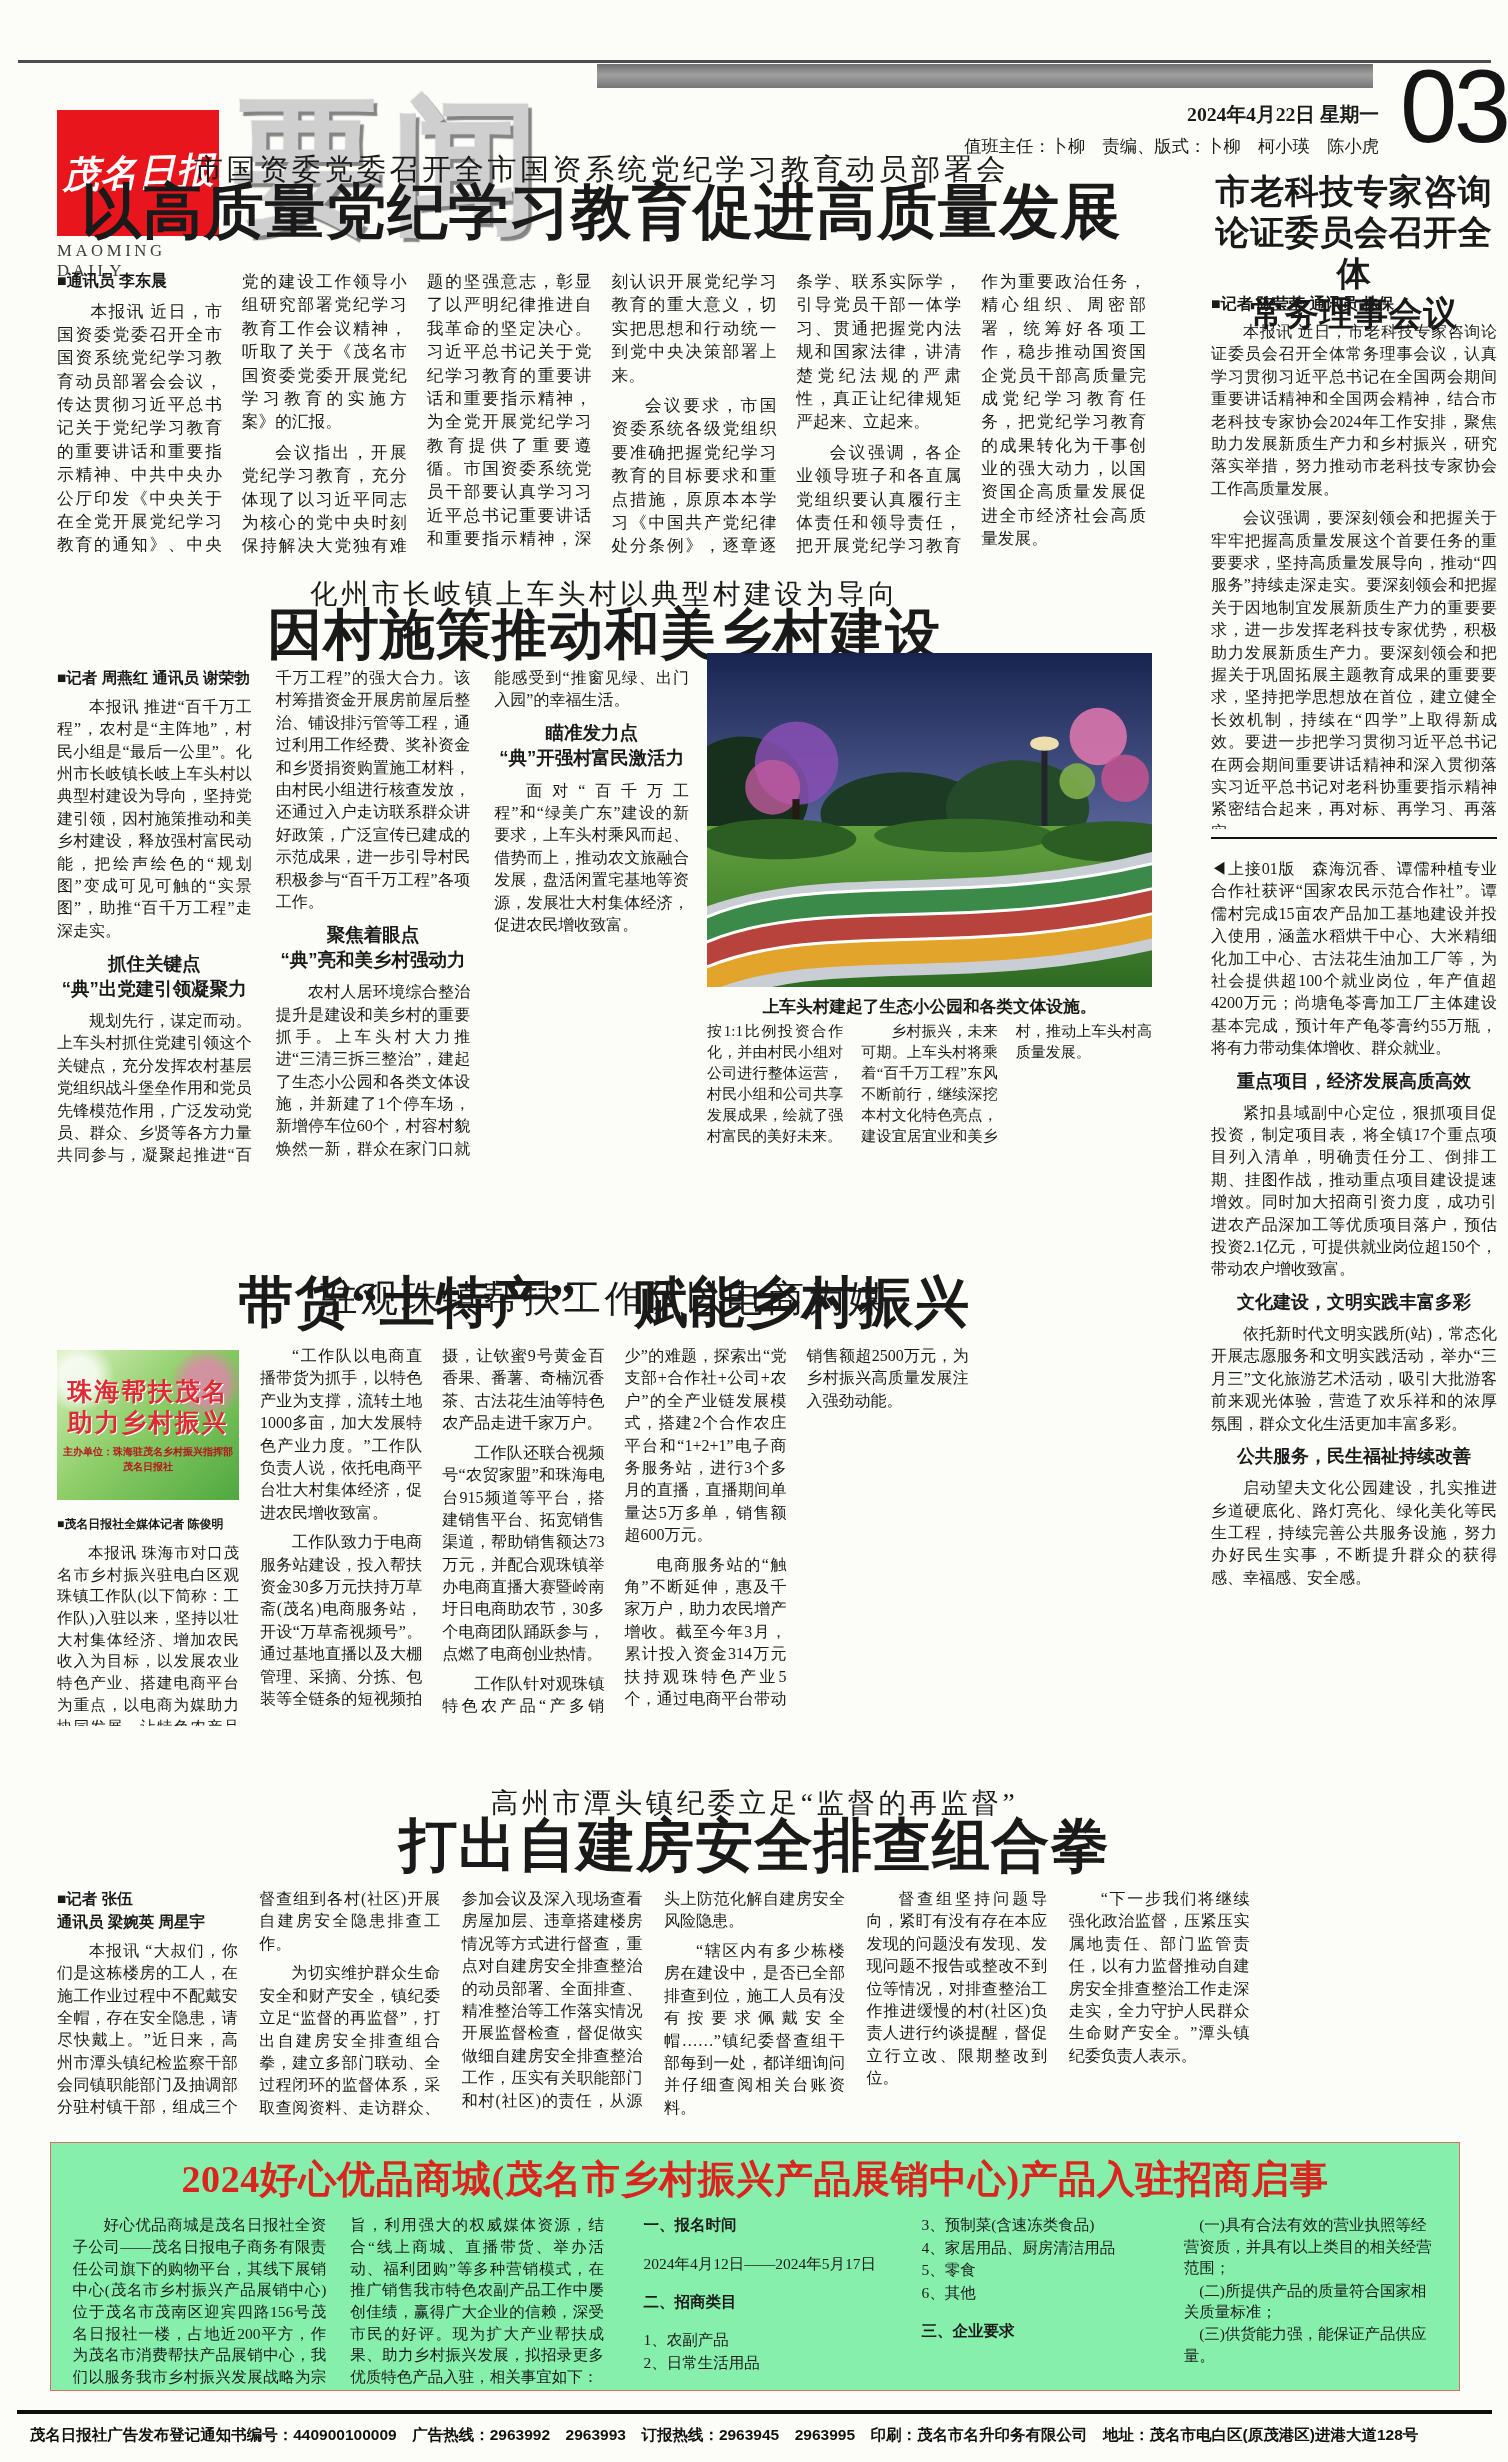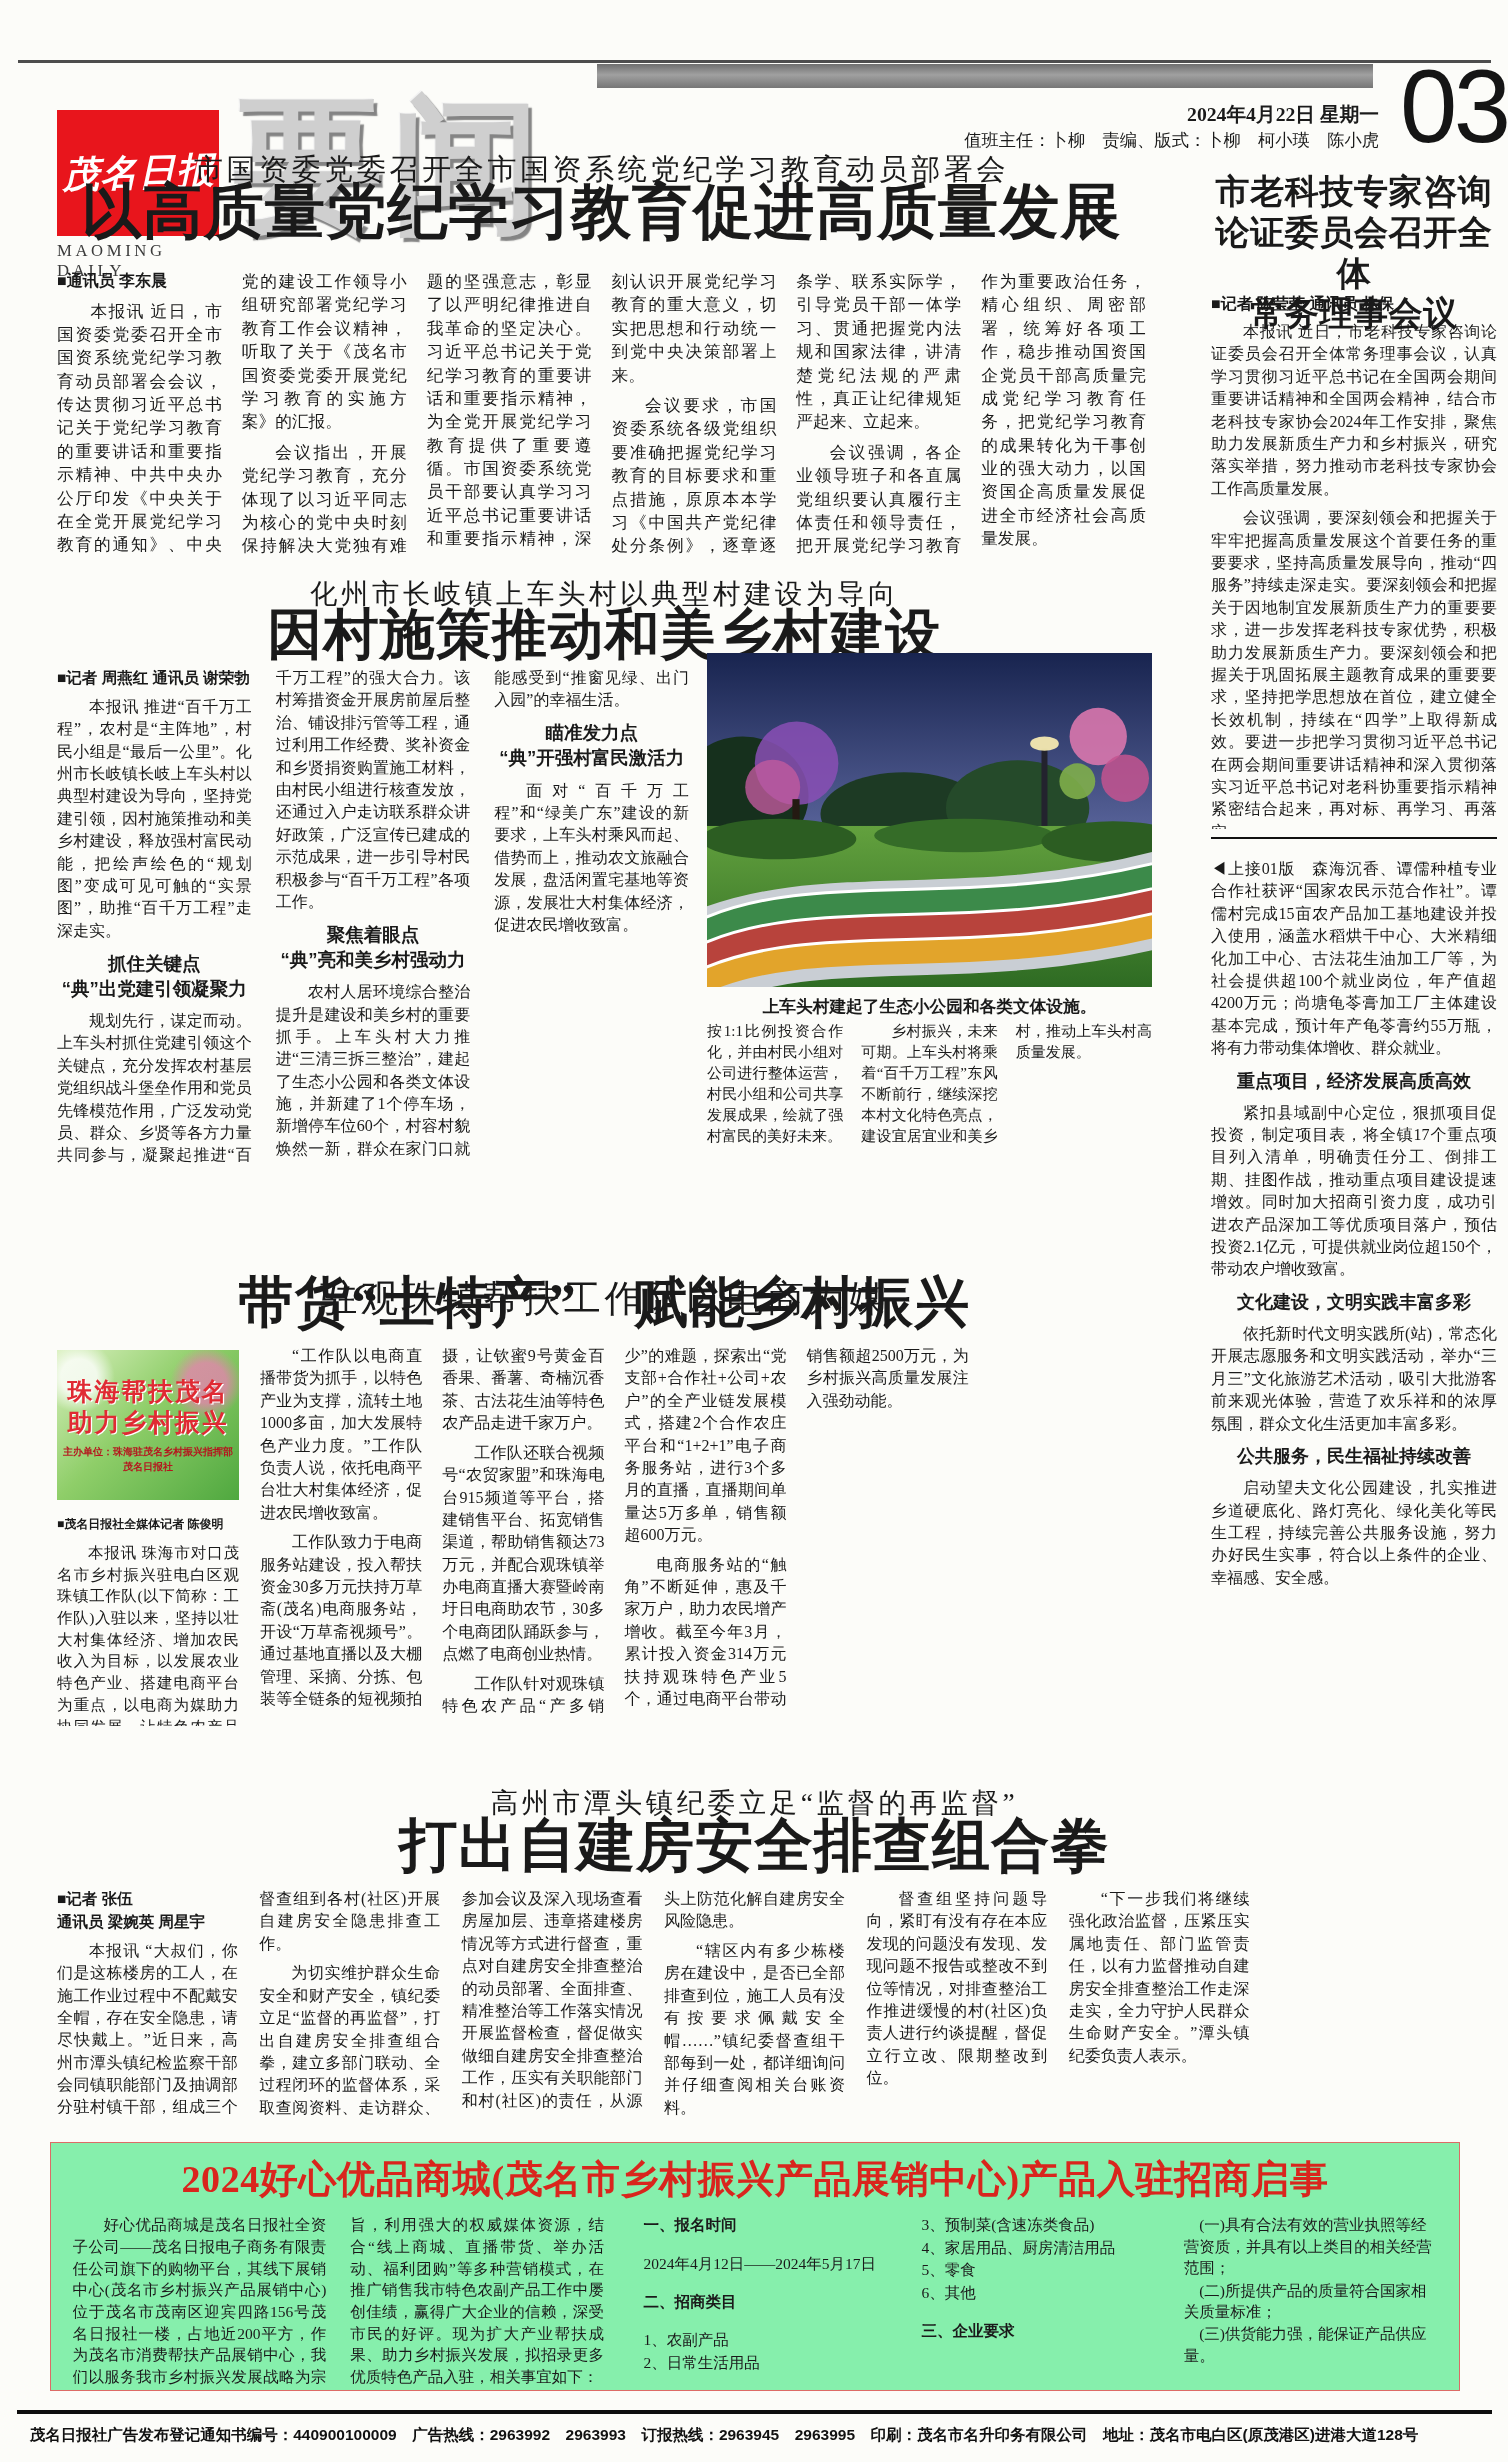--- a/index.html
+++ b/index.html
@@ -10,21 +10,21 @@
   .rule{background:#4d4d4d;}
   
   .graybar{background:linear-gradient(#6e6e6e,#a0a0a0 45%,#767676);}
   .logo{background:#e8151c;display:flex;align-items:center;justify-content:center;}
   .logo-text{color:#fff;font-size:37px;font-weight:bold;font-style:italic;transform:rotate(-2deg);letter-spacing:1.2px;}
   .mmd{font-size:16.7px;letter-spacing:3.6px;color:#3c3c3c;text-align:left;}
   .yaowen{font-size:149px;line-height:1;font-weight:900;color:#cfcfcf;letter-spacing:8.4px;
           text-shadow:3.6px 3.6px 1.2px #848484,-1.2px -1.2px 0.6px #f3f3f3;}
   .pageno{font-family:"Liberation Sans",sans-serif;font-size:103px;line-height:1;color:#151515;letter-spacing:-3.6px;}
   .dateline{font-size:19.7px;font-weight:600;text-align:right;}
-  .staffline{font-size:17.3px;text-align:right;margin-top:0;}
+  .staffline{font-size:17.3px;text-align:right;margin-top:6px;}
   
   .kicker{font-weight:400;letter-spacing:3.6px;}
   .headline{font-weight:900;line-height:1.06;letter-spacing:1.2px;}
   .byline{font-family:"Liberation Sans",sans-serif;font-weight:700;}
   p.body{margin:0 0 7.2px;text-indent:2em;text-align:justify;line-height:1.4;}
   p.noindent{text-indent:0;}
   .colwrap{column-fill:auto;overflow:hidden;}
   .colhead{font-family:"Liberation Sans",sans-serif;font-weight:700;text-align:center;
            margin:9.5px 0 8.4px;break-inside:avoid;line-height:1.35;}
   .rt-headline{font-weight:900;text-align:center;line-height:1.2;letter-spacing:0.6px;}
@@ -93,21 +93,21 @@
   </div>
   <div class="abs" style="left:1211px;top:837px;width:286px;height:1.8px;background:#111;"></div>
 
   <div class="abs colwrap" style="left:1211px;top:858px;width:286px;height:865px;font-size:16px;">
     <p class="body noindent">◀上接01版　森海沉香、谭儒种植专业合作社获评“国家农民示范合作社”。谭儒村完成15亩农产品加工基地建设并投入使用，涵盖水稻烘干中心、大米精细化加工中心、古法花生油加工厂等，为社会提供超100个就业岗位，年产值超4200万元；尚塘龟苓膏加工厂主体建设基本完成，预计年产龟苓膏约55万瓶，将有力带动集体增收、群众就业。</p>
     <div class="colhead" style="font-size:18px;">重点项目，经济发展高质高效</div>
     <p class="body">紧扣县域副中心定位，狠抓项目促投资，制定项目表，将全镇17个重点项目列入清单，明确责任分工、倒排工期、挂图作战，推动重点项目建设提速增效。同时加大招商引资力度，成功引进农产品深加工等优质项目落户，预估投资2.1亿元，可提供就业岗位超150个，带动农户增收致富。</p>
     <div class="colhead" style="font-size:18px;">文化建设，文明实践丰富多彩</div>
     <p class="body">依托新时代文明实践所(站)，常态化开展志愿服务和文明实践活动，举办“三月三”文化旅游艺术活动，吸引大批游客前来观光体验，营造了欢乐祥和的浓厚氛围，群众文化生活更加丰富多彩。</p>
     <div class="colhead" style="font-size:18px;">公共服务，民生福祉持续改善</div>
-    <p class="body">启动望夫文化公园建设，扎实推进乡道硬底化、路灯亮化、绿化美化等民生工程，持续完善公共服务设施，努力办好民生实事，符合以上条件的企业、幸福感、安全感。</p>
+    <p class="body">启动望夫文化公园建设，扎实推进乡道硬底化、路灯亮化、绿化美化等民生工程，持续完善公共服务设施，努力办好民生实事，不断提升群众的获得感、幸福感、安全感。</p>
   </div>
 
   <div class="abs kicker center" style="left:57px;top:576px;width:1095px;font-size:27.4px;">化州市长岐镇上车头村以典型村建设为导向</div>
   <div class="abs headline center" style="left:57px;top:606px;width:1095px;font-size:55px;">因村施策推动和美乡村建设</div>
 
   <div class="abs colwrap" style="left:57px;top:667px;width:632px;height:506px;column-count:3;column-gap:24px;font-size:16px;">
     <p class="body noindent byline" style="font-size:15.5px;">■记者 周燕红 通讯员 谢荣勃</p>
     <p class="body">本报讯 推进“百千万工程”，农村是“主阵地”，村民小组是“最后一公里”。化州市长岐镇长岐上车头村以典型村建设为导向，坚持党建引领，因村施策推动和美乡村建设，释放强村富民动能，把绘声绘色的“规划图”变成可见可触的“实景图”，助推“百千万工程”走深走实。</p>
     <div class="colhead" style="font-size:18.5px;">
       <div>抓住关键点</div>

